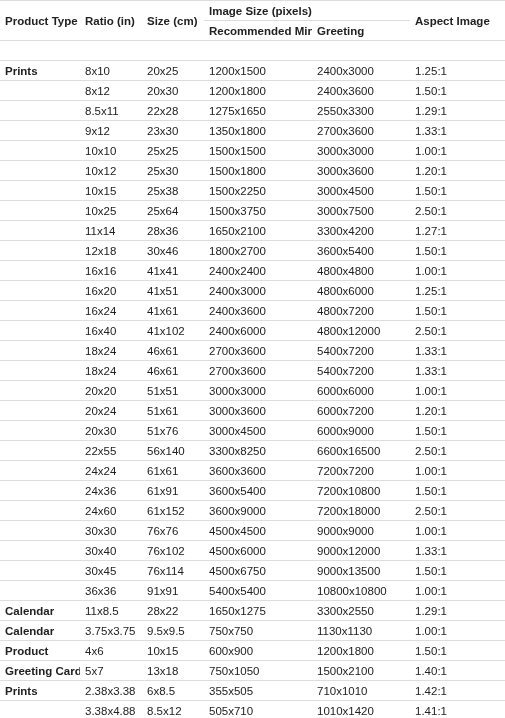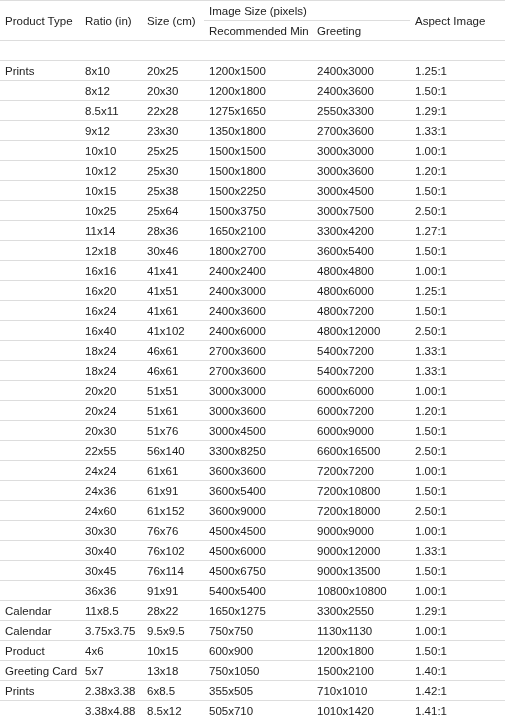--- a/index.html
+++ b/index.html
@@ -21,29 +21,29 @@
     border-bottom: 1px solid #ddd;
     border-left: none;
     border-right: none;
     text-align: left;
     padding: 3.5px 5px;
     vertical-align: middle;
     overflow: hidden;
     white-space: nowrap;
   }
   th {
-    font-weight: normal;
+    font-weight: bold;
   }
   col.c0 { width: 80px; }
   col.c1 { width: 62px; }
   col.c2 { width: 62px; }
   col.c3 { width: 108px; }
   col.c4 { width: 98px; }
   col.c5 { width: 95px; }
-  .pt { font-weight: normal; }
+  .pt { font-weight: bold; }
 </style>
 </head>
 <body>
 
 <table>
   <colgroup>
     <col class="c0">
       <col class="c1">
       <col class="c2">
       <col class="c3">

